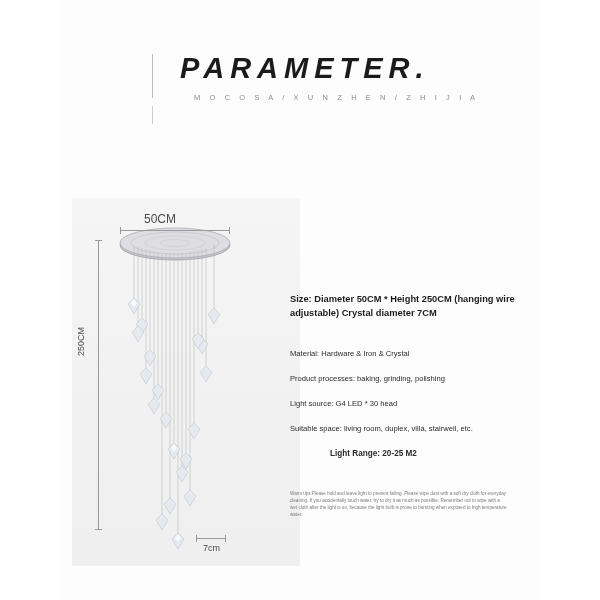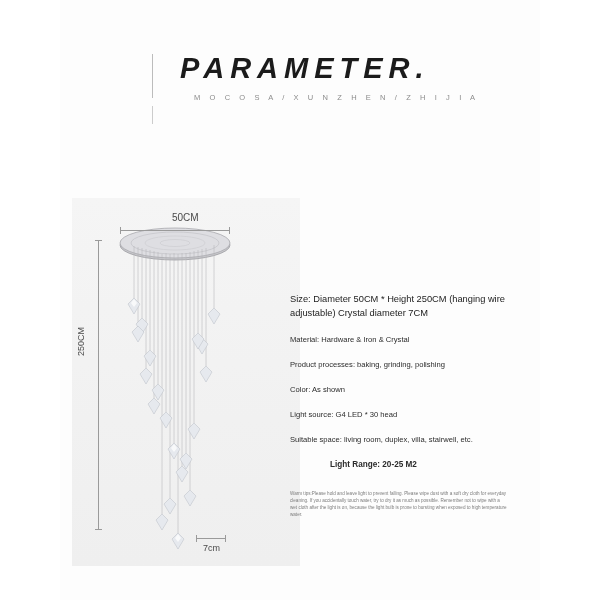--- a/index.html
+++ b/index.html
@@ -84,23 +84,23 @@
   }
   .photo-inner {
     position: absolute;
     inset: 0;
     background: linear-gradient(180deg,#f5f5f5 0%, #f1f1f1 60%, #efefef 100%);
   }
 
   
   .dim-top-label {
     position: absolute;
-    left: 100px;
+    left: 72px;
     top: 14px;
-    font-size: 10px;
+    font-size: 12px;
     color: #4a4a4a;
   }
   .dim-top-line {
     position: absolute;
     left: 48px;
     top: 32px;
     width: 110px;
     height: 1px;
     background: #9a9a9a;
   }
@@ -180,22 +180,22 @@
   .specs {
     position: absolute;
     left: 230px;
     top: 292px;
     width: 230px;
   }
   .spec-size {
     font-size: 9.3px;
     line-height: 14px;
     color: #1c1c1c;
-    font-weight: normal;
-    margin-bottom: 14px;
+    font-weight: bold;
+    margin-bottom: 28px;
   }
   .spec-line {
     font-size: 7.6px;
     line-height: 12px;
     color: #2b2b2b;
     margin-bottom: 13px;
   }
   .spec-line.bold {
     font-weight: bold;
     font-size: 8.2px;
@@ -295,21 +295,20 @@
       <div class="dim-left-line"></div>
 
       <div class="dim-bot-label">7cm</div>
       <div class="dim-bot-line"></div>
     </div>
 
     <div class="specs">
       <div class="spec-size">Size: Diameter 50CM * Height 250CM (hanging wire adjustable) Crystal diameter 7CM</div>
       <div class="spec-line">Material: Hardware &amp; Iron &amp; Crystal</div>
       <div class="spec-line">Product processes: baking, grinding, polishing</div>
-      <div class="spec-line">Color: As shown</div>
       <div class="spec-line">Light source: G4 LED * 30 head</div>
       <div class="spec-line">Suitable space: living room, duplex, villa, stairwell, etc.</div>
       <div class="spec-line bold">Light Range: 20-25 M2</div>
       <div class="warn">Warm tips:Please hold and leave light to prevent falling. Please wipe dust with a soft dry cloth for everyday cleaning. If you accidentally touch water, try to dry it as much as possible. Remember not to wipe with a wet cloth after the light is on, because the light bulb is prone to bursting when exposed to high temperature water.</div>
     </div>
 
   </div>
 </div>
 
 </body></html>

